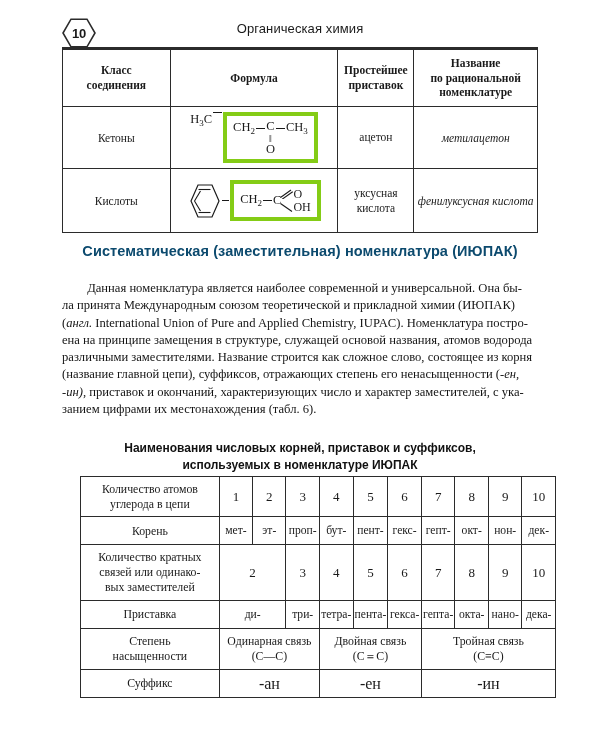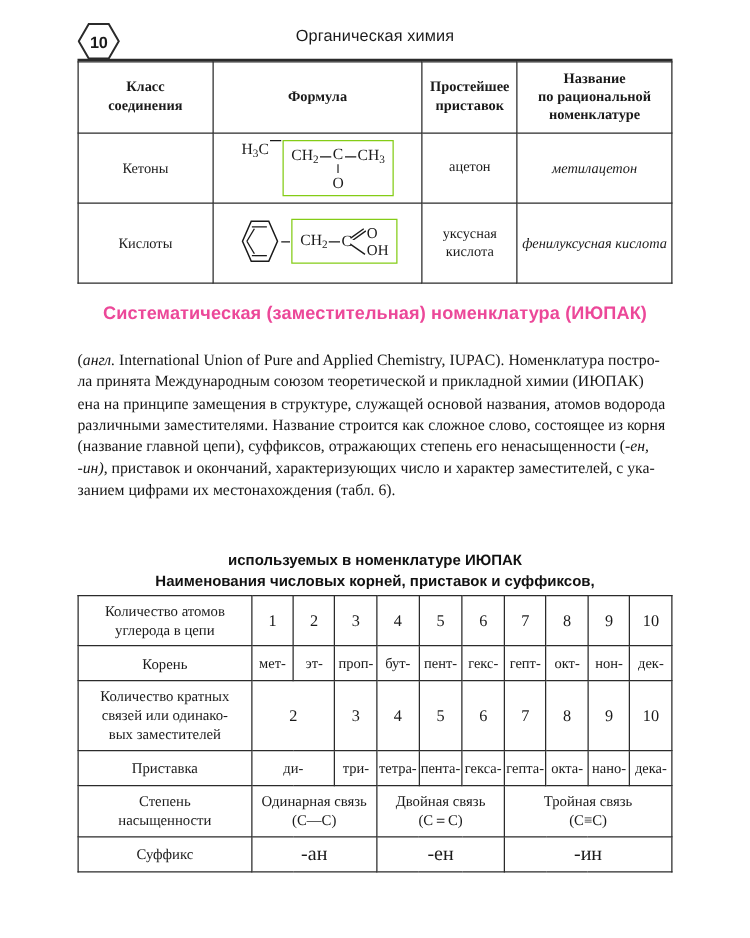--- a/index.html
+++ b/index.html
@@ -57,38 +57,38 @@
   .cls-cell { font-size: 11.5px; }
   .simple-cell { font-size: 11.5px; line-height: 1.3; }
   .ital { font-style: italic; font-size: 11.5px; }
 
   
   .formula { display: inline-flex; align-items: center; justify-content: center;
              font-size: 12.5px; line-height: 1; white-space: nowrap; }
   .sub { font-size: 0.72em; vertical-align: -0.28em; }
   .bond { display: inline-block; width: 9px; height: 1.3px; background: #1a1a1a;
           vertical-align: middle; margin: 0 1px; }
-  .boxed { border: 1px solid #84cc16; padding: 4px 6px 4px 6px; }
+  .boxed { border: 4px solid #84cc16; padding: 4px 6px 4px 6px; }
 
   
   .cstack { display: inline-flex; flex-direction: column; align-items: center;
             justify-content: flex-start; line-height: 1; }
   .cstack .dbl { font-size: 10px; line-height: .9; margin: 1px 0 0 0; }
   .cstack .oatom { font-size: 12.5px; line-height: 1; }
   .cstack .ctop { font-size: 12.5px; line-height: 1; }
 
   .ketone-wrap { display: inline-flex; align-items: flex-start; text-align: right; }
   .ketone-lead { padding-top: 1px; }
 
   
   .sec-heading {
     position: absolute; left: 62px; top: 243px; width: 476px;
     text-align: center;
     font-family: "Liberation Sans", sans-serif;
-    font-weight: bold; font-size: 14.5px; color: #ec4899;
+    font-weight: bold; font-size: 14.5px; color: #0c4a6e;
     letter-spacing: .1px;
   }
 
   
   .body-par {
     position: absolute; left: 62px; top: 280px; width: 476px;
     font-size: 12.6px; line-height: 1.37; text-align: justify;
     color: #151515;
   }
   .body-par .ln { display: block; }
@@ -101,21 +101,21 @@
   }
   .tbl-caption {
     position: absolute; left: 62px; top: 440px; width: 476px;
     text-align: center;
     font-family: "Liberation Sans", sans-serif;
     font-weight: bold; font-size: 12px; line-height: 1.38; color: #111;
   }
 
   
   .tbl-bot {
-    position: absolute; left: 62px; top: 476px; width: 476px;
+    position: absolute; left: 80px; top: 476px; width: 476px;
     border: 1.6px solid #2b2b2b;
     padding-left: 44px;
   }
   .tbl-bot td {
     border: 1px solid #2b2b2b;
     text-align: center; vertical-align: middle;
     font-size: 12px; padding: 4px 1px;
   }
   .tbl-bot td.lbl {
     padding: 5px 4px; line-height: 1.25; font-size: 11.8px;
@@ -237,32 +237,33 @@
           <div>кислота</div>
         </td>
         <td class="ital">фенилуксусная кислота</td>
       </tr>
     </tbody>
   </table>
 
   <div class="sec-heading">Систематическая (заместительная) номенклатура (ИЮПАК)</div>
 
   <div class="body-par">
+    <span class="ln" style="white-space:pre">        Данная номенклатура является наиболее современной и универсальной. Она бы-</span>
+    <span class="ln">ла принята Международным союзом теоретической и прикладной химии (ИЮПАК)</span>
     <span class="ln">(<span class="it">англ.</span> International Union of Pure and Applied Chemistry, IUPAC). Номенклатура постро-</span>
-    <span class="ln">ла принята Международным союзом теоретической и прикладной химии (ИЮПАК)</span>
     <span class="ln">ена на принципе замещения в структуре, служащей основой названия, атомов водорода</span>
     <span class="ln">различными заместителями. Название строится как сложное слово, состоящее из корня</span>
     <span class="ln">(название главной цепи), суффиксов, отражающих степень его ненасыщенности (<span class="it">-ен,</span></span>
     <span class="ln"><span class="it">-ин)</span>, приставок и окончаний, характеризующих число и характер заместителей, с ука-</span>
     <span class="ln">занием цифрами их местонахождения (табл. 6).</span>
   </div>
 
   <div class="tbl-caption">
+    <div>Наименования числовых корней, приставок и суффиксов,</div>
     <div>используемых в номенклатуре ИЮПАК</div>
-    <div>Наименования числовых корней, приставок и суффиксов,</div>
   </div>
 
   <table class="tbl-bot">
     <colgroup>
       <col style="width:140px">
       <col style="width:33.6px">
         <col style="width:33.6px">
         <col style="width:33.6px">
       <col style="width:33.6px">
         <col style="width:33.6px">

